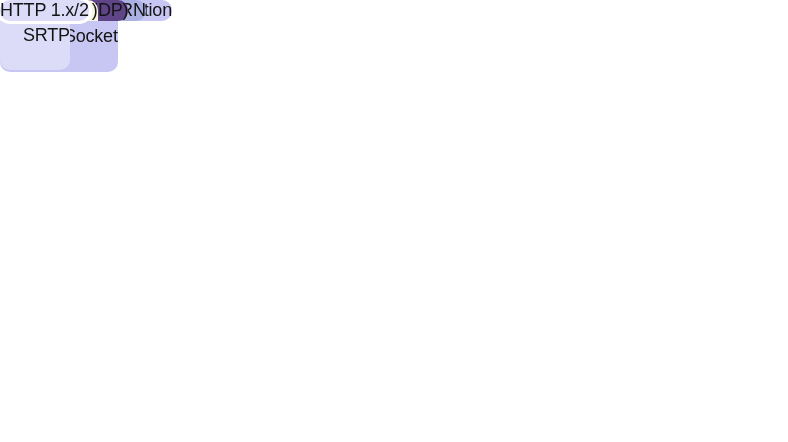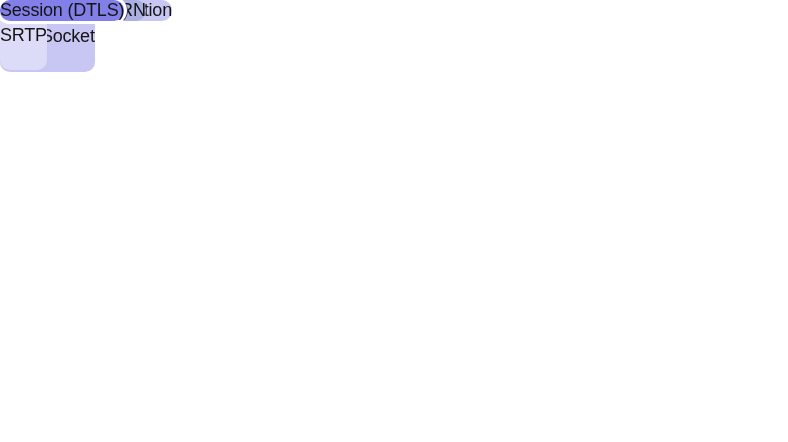--- a/index.html
+++ b/index.html
@@ -19,21 +19,21 @@
     font-size:18px;
     font-weight:500;
     letter-spacing:-0.2px;
     color:var(--text,#141414);
     box-sizing:border-box;
     z-index:1;
   }
   .box span{white-space:nowrap;}
   
   .box.tall{align-items:flex-start;z-index:0;}
-  .box.tall span{display:flex;align-items:center;}
+  .box.tall span{display:flex;align-items:center;padding-left:23px;}
   
   .box.ring{box-shadow:0 0 0 3px #fff;z-index:2;}
 
   
   .b-xhr          {left:0;   top:73;  width:79;  height:72;  background:var(--lavender);}
   .b-sse          {left:84;  top:73;  width:75;  height:72;  background:var(--lavender);}
   .b-web-socket   {left:162; top:73;  width:162; height:144; background:var(--lavender);}
   .b-web-socket span{height:72px;}
   .b-http         {left:0;   top:148; width:237; height:70;  background:var(--lavender-light);}
   .b-session-tls  {left:0;   top:222; width:324; height:71;  background:var(--purple-medium);}
@@ -99,23 +99,20 @@
     </div>
 
   <div class="box tall b-srtp" style="left: 0px; top: 0px;">
       <span>SRTP</span>
     </div>
 
   <div class="box b-sctp" style="left: 0px; top: 0px;">
       <span>SCTP</span>
     </div>
 
-  <div class="box ring b-session-dtls" style="left: 0px; top: 0px;">
-      <span>Session (DTLS)</span>
-    </div>
 
   <div class="box b-ice" style="left: 0px; top: 0px;">
       <span>ICE, STUN, TURN</span>
     </div>
 
   <div class="box b-transport-udp" style="left: 0px; top: 0px;">
       <span>Transport (UDP)</span>
     </div>
 
   <div class="box b-network-ip" style="left: 0px; top: 0px;">

